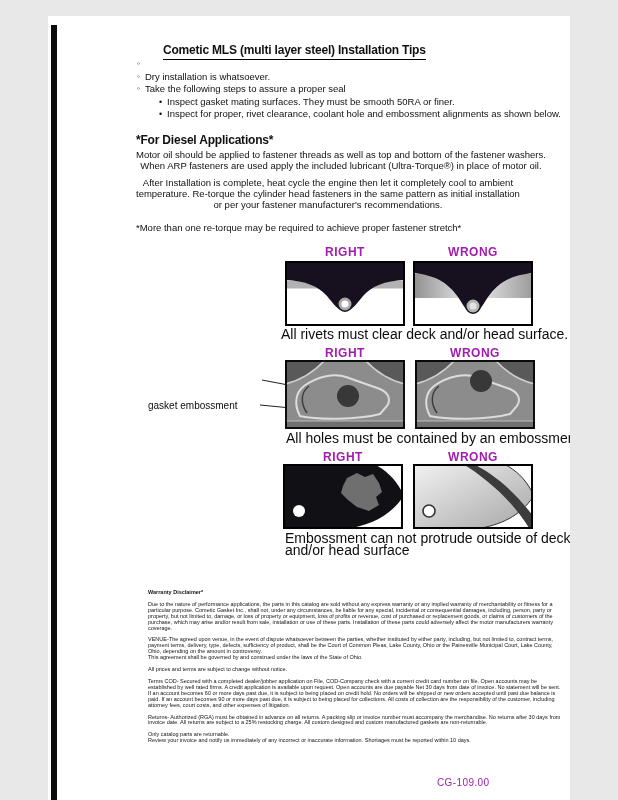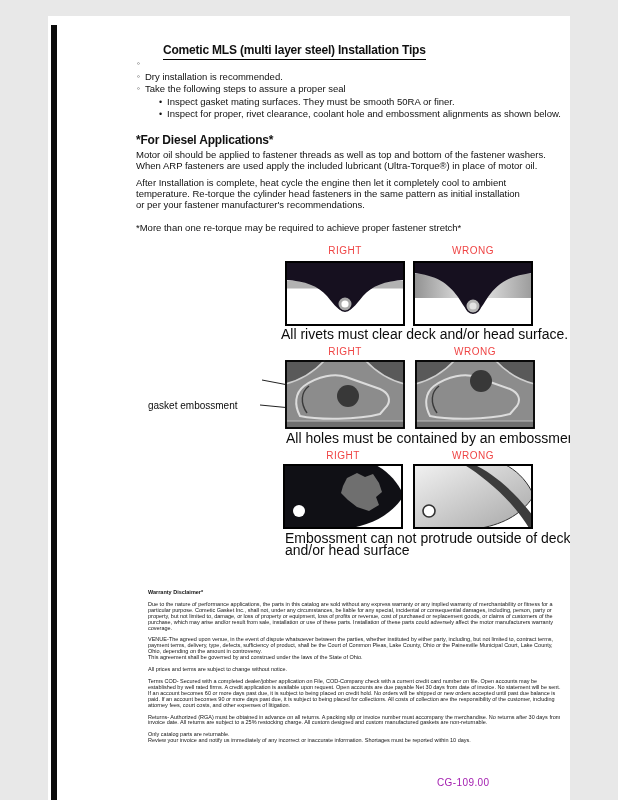--- a/index.html
+++ b/index.html
@@ -10,23 +10,23 @@
   .abs{position:absolute;}
   .title{
     font-size:12px;font-weight:bold;letter-spacing:-0.2px;
     border-bottom:1.5px solid #000;padding-bottom:2px;display:inline-block;white-space:nowrap;
   }
   .bullet-row{display:flex;align-items:flex-start;line-height:12.5px;font-size:9.5px;white-space:nowrap;}
   .bullet-marker{width:8px;font-size:8px;line-height:12.5px;}
   .sub{margin-left:22px;}
   .sub .bullet-marker{font-size:9px;}
   .heading{font-size:12px;font-weight:bold;letter-spacing:-0.2px;}
-  .bodyline{font-size:9.5px;line-height:10.8px;white-space:nowrap;}
+  .bodyline{font-size:9.5px;line-height:10.8px;white-space:nowrap;text-align:center;}
   .note{font-size:9.5px;white-space:nowrap;}
-  .dlabel{font-size:10px;letter-spacing:0.5px;text-align:center;width:120px;color:#ef4444;white-space:nowrap;}
+  .dlabel{font-size:12px;letter-spacing:0.5px;text-align:center;width:120px;color:#a21caf;white-space:nowrap;font-weight:bold;}
   .caption{font-size:14px;line-height:12px;white-space:nowrap;color:#0c0c0c;}
   .callout{font-size:10px;line-height:11.5px;color:#0c0c0c;}
   .diag{display:block;}
   .smallprint{font-size:5.5px;line-height:5.9px;color:#151515;text-align:left;}
   .smallprint p{margin:0 0 6px 0;}
   .smallprint .bold{font-weight:bold;}
   .footer-code{font-size:10px;letter-spacing:0.4px;color:#a21caf;white-space:nowrap;}
   .leftbar{background:#0b0b0b;}
 </style>
 </head>
@@ -39,21 +39,21 @@
   <div class="abs" style="left:115px;top:24px;">
     <span class="title">Cometic MLS (multi layer steel) Installation Tips</span>
   </div>
 
   <div class="abs" style="left:89px;top:42px;">
     <div class="bullet-row">
       <span class="bullet-marker">◦</span>
     </div>
     <div class="bullet-row">
       <span class="bullet-marker">◦</span>
-      <span>Dry installation is recommended.</span>
+      <span>Dry installation is whatsoever.</span>
     </div>
     <div class="bullet-row">
       <span class="bullet-marker">◦</span>
       <span>Take the following steps to assure a proper seal</span>
     </div>
     <div class="bullet-row sub">
       <span class="bullet-marker">•</span>
       <span>Inspect gasket mating surfaces.  They must be smooth 50RA or finer.</span>
     </div>
     <div class="bullet-row sub">

